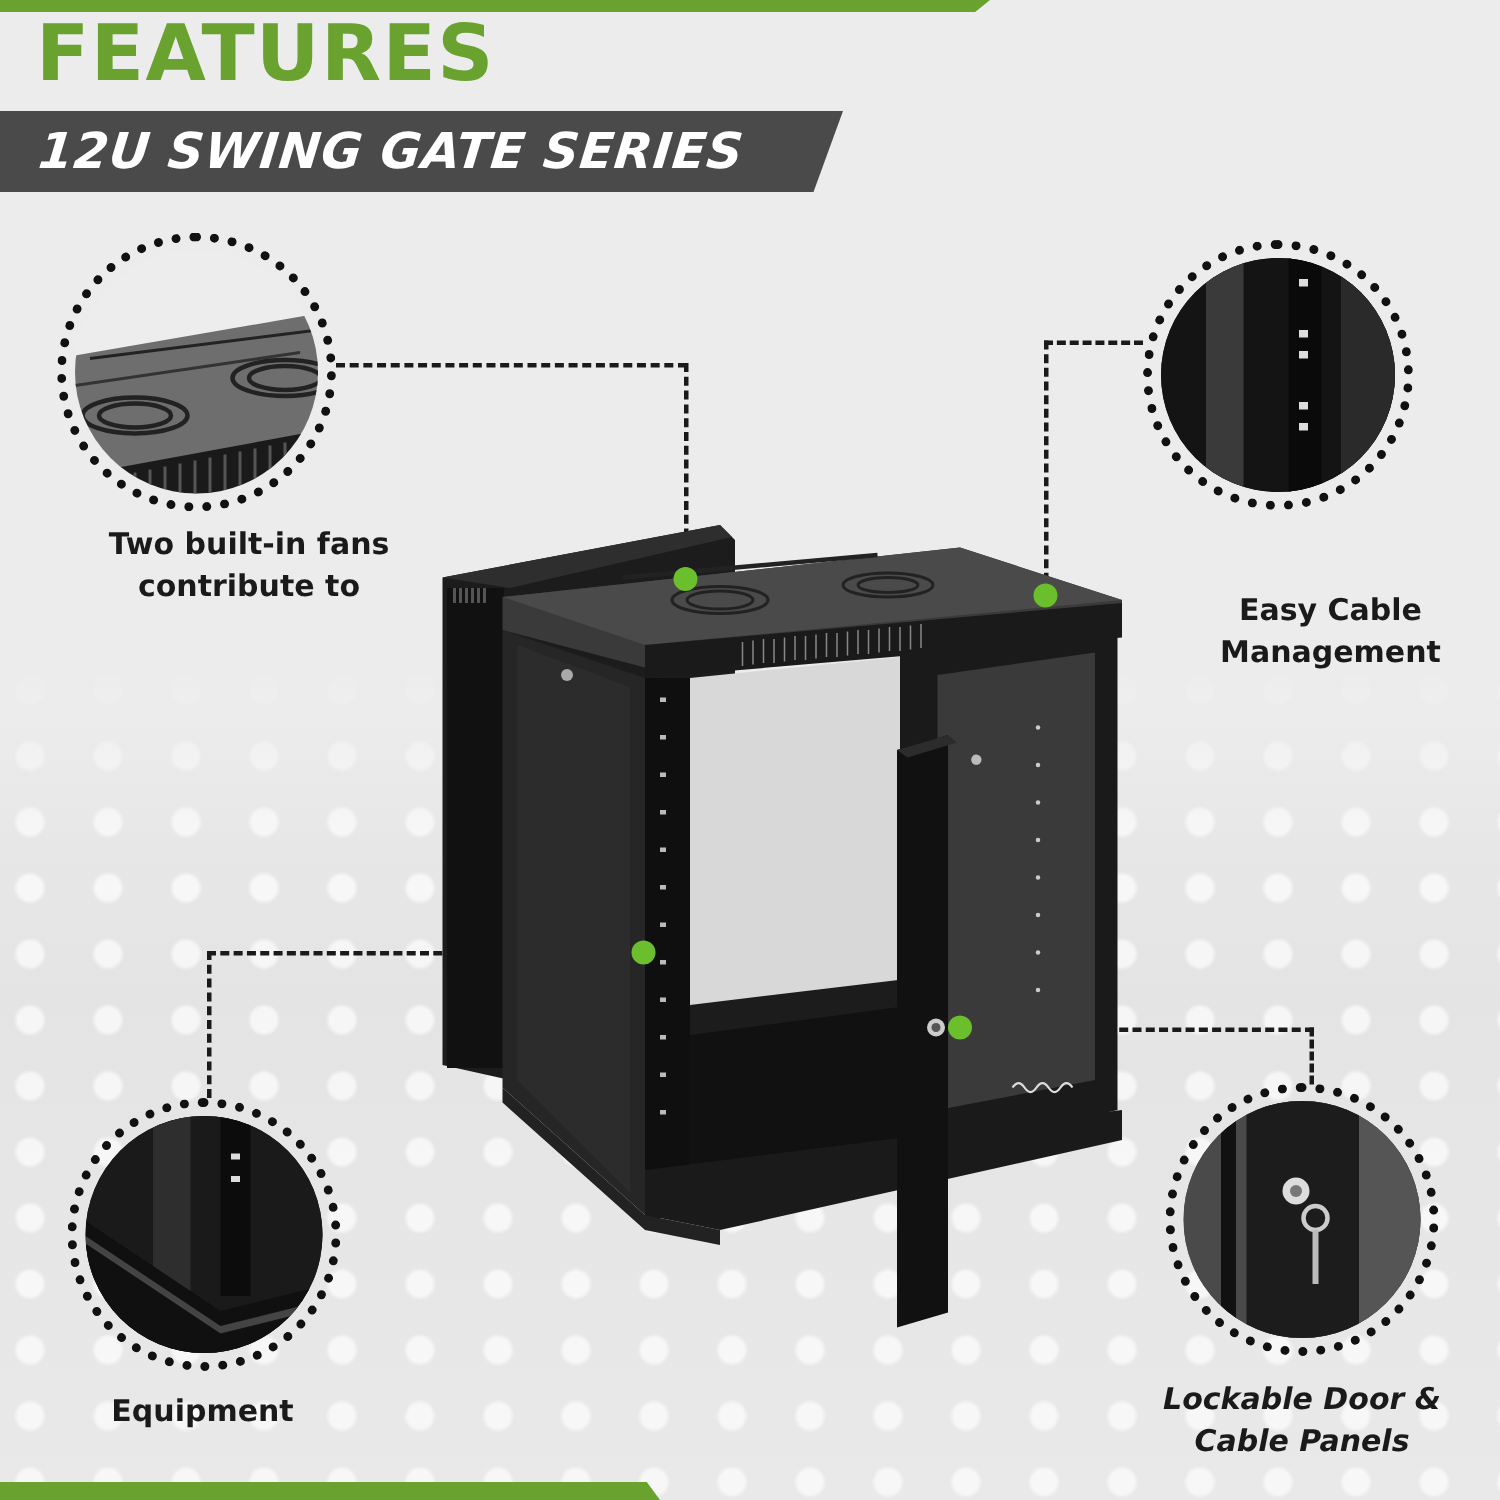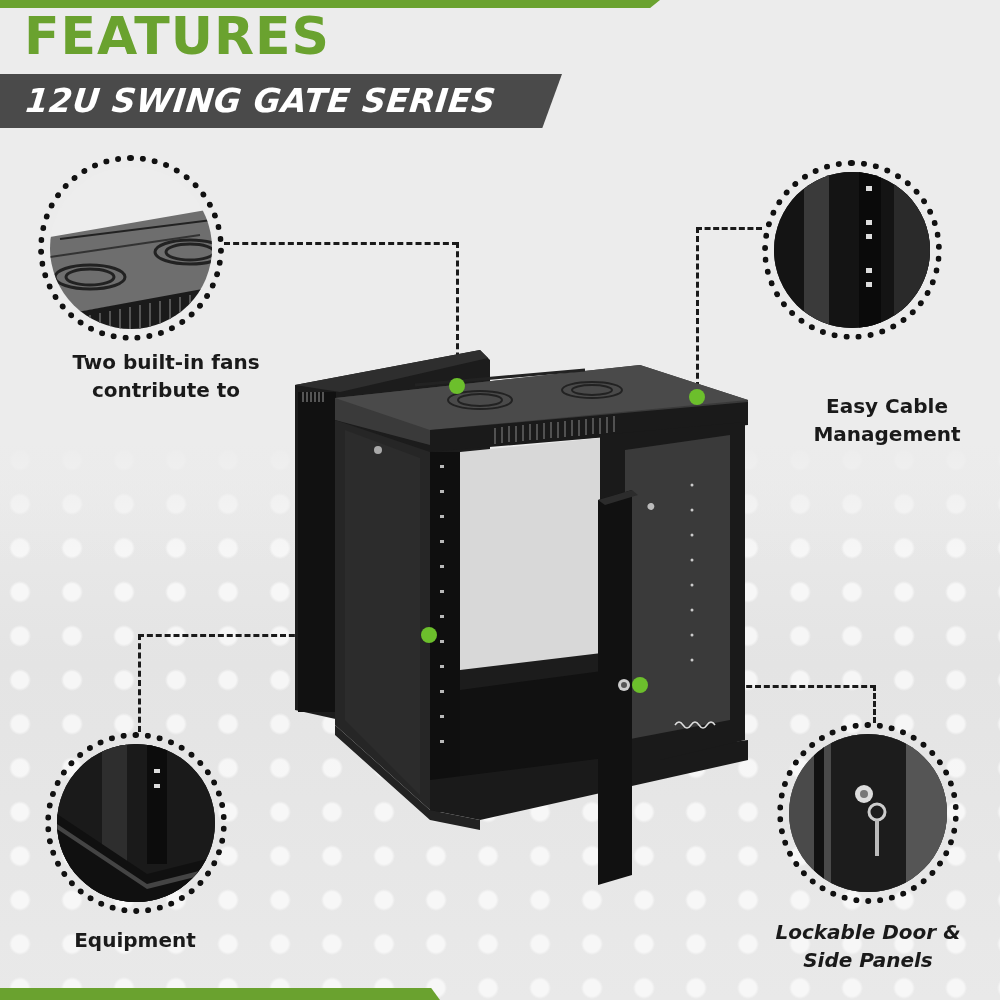--- a/index.html
+++ b/index.html
@@ -269,16 +269,16 @@
       <rect x="117" y="0" width="53" height="170" fill="#555"></rect>
       <circle cx="75" cy="60" r="9" fill="#ddd"></circle>
       <circle cx="75" cy="60" r="4" fill="#777"></circle>
       <circle cx="88" cy="78" r="8" fill="none" stroke="#ccc" stroke-width="3"></circle>
       <rect x="86" y="86" width="4" height="36" fill="#bbb"></rect>
     </svg>
   </div>
 </div>
 <div class="label" style="left:755px; top:918px; width:226px;font-style:italic;">
   <div>Lockable Door &amp;</div>
-  <div>Side Panels</div>
+  <div>Cable Panels</div>
 </div>
 
 <div class="bottom-bar"></div>
 
 </body></html>

